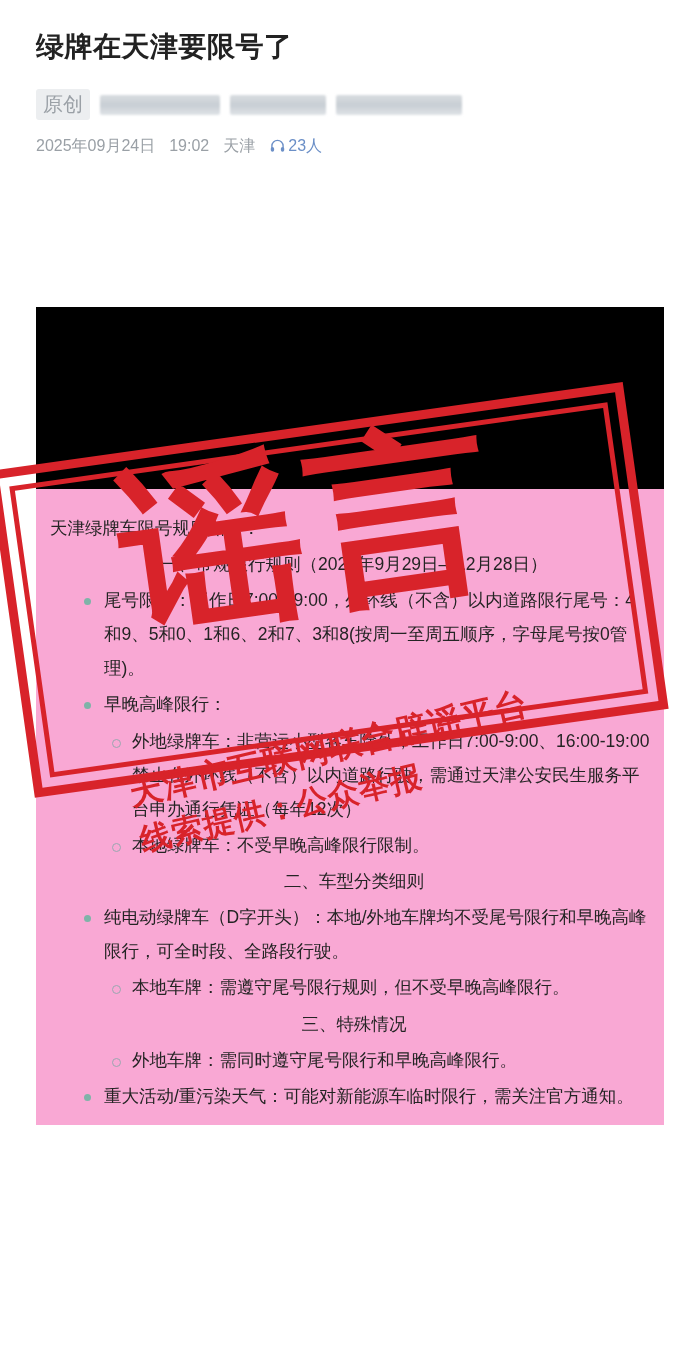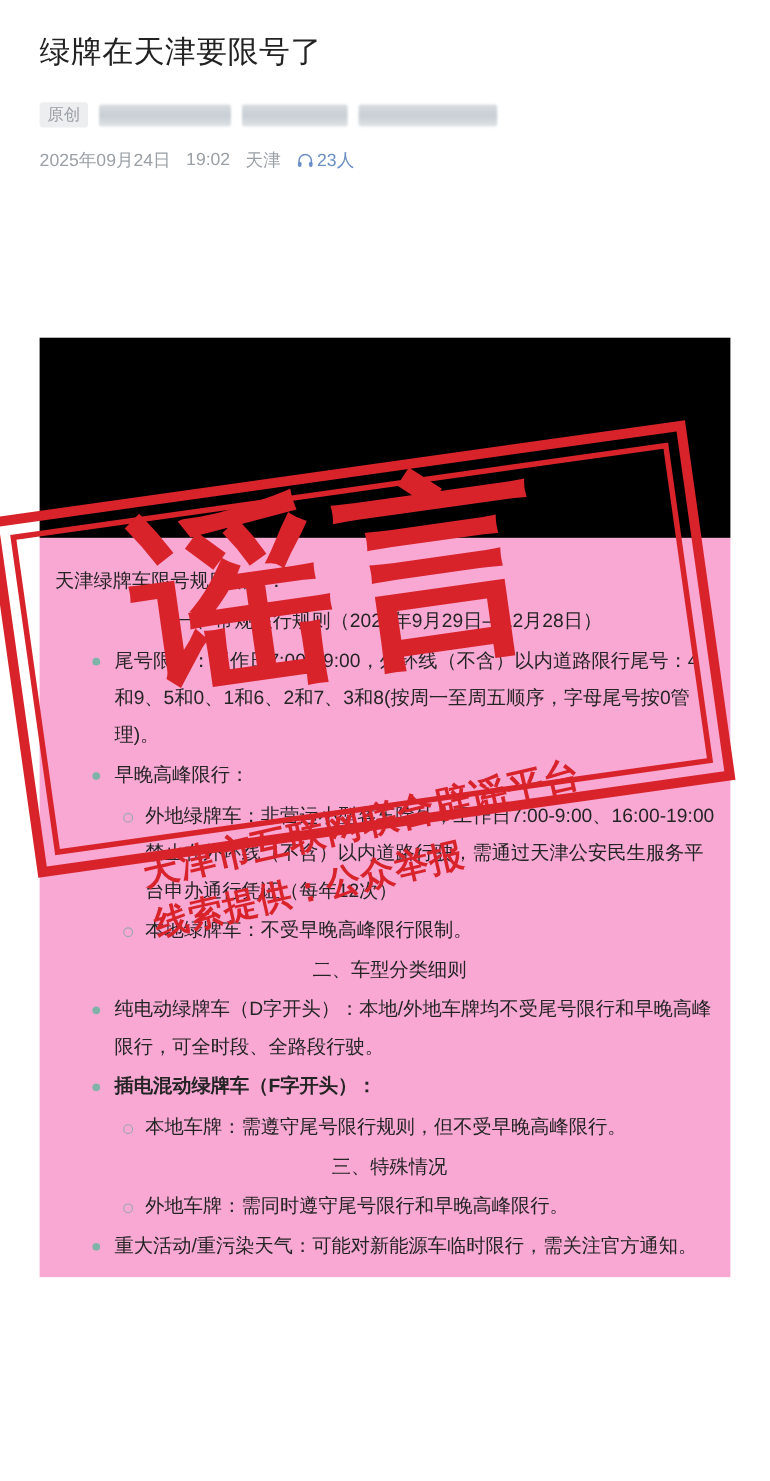--- a/index.html
+++ b/index.html
@@ -16,35 +16,35 @@
     font-family: "Liberation Sans", "DejaVu Sans", sans-serif;
     color: #1a1a1a;
   }
 
   
   .article-header {
     padding: 28px 36px 0 36px;
   }
   .article-title {
     font-size: 28px;
-    font-weight: normal;
+    font-weight: bold;
     line-height: 1.35;
     color: #222222;
     letter-spacing: 0.5px;
     margin: 0 0 22px 0;
   }
   .byline-row {
     display: flex;
     align-items: center;
     gap: 10px;
     height: 34px;
     margin-bottom: 14px;
   }
   .byline-tag {
-    font-size: 15px;
+    font-size: 20px;
     color: #9aa0a6;
     background: #eceef0;
     padding: 2px 7px;
     border-radius: 3px;
     position: relative;
     z-index: 2;
     text-align: center;
   }
   .redacted {
     height: 20px;
@@ -240,21 +240,20 @@
     <p class="doc-line lvl1">一、常规限行规则（2025年9月29日—12月28日）</p>
 
     <p class="doc-line bullet-l2">尾号限行：工作日7:00-19:00，外环线（不含）以内道路限行尾号：4和9、5和0、1和6、2和7、3和8(按周一至周五顺序，字母尾号按0管理)。</p>
     <p class="doc-line bullet-l2">早晚高峰限行：</p>
     <p class="doc-line bullet-l3">外地绿牌车：非营运小型客车除外，工作日7:00-9:00、16:00-19:00禁止在外环线（不含）以内道路行驶，需通过天津公安民生服务平台申办通行凭证（每年12次）</p>
     <p class="doc-line bullet-l3">本地绿牌车：不受早晚高峰限行限制。</p>
 
     <p class="doc-line lvl1">二、车型分类细则</p>
 
     <p class="doc-line bullet-l2">纯电动绿牌车（D字开头）：本地/外地车牌均不受尾号限行和早晚高峰限行，可全时段、全路段行驶。</p>
-    <p class="doc-line bullet-l2 b">插电混动绿牌车（F字开头）：</p>
     <p class="doc-line bullet-l3">本地车牌：需遵守尾号限行规则，但不受早晚高峰限行。</p>
     <p class="doc-line lvl1">三、特殊情况</p>
 
     <p class="doc-line bullet-l3">外地车牌：需同时遵守尾号限行和早晚高峰限行。</p>
 
     <p class="doc-line bullet-l2">重大活动/重污染天气：可能对新能源车临时限行，需关注官方通知。</p>
   </div>
 </div>
 
 <div class="stamp-overlay">

